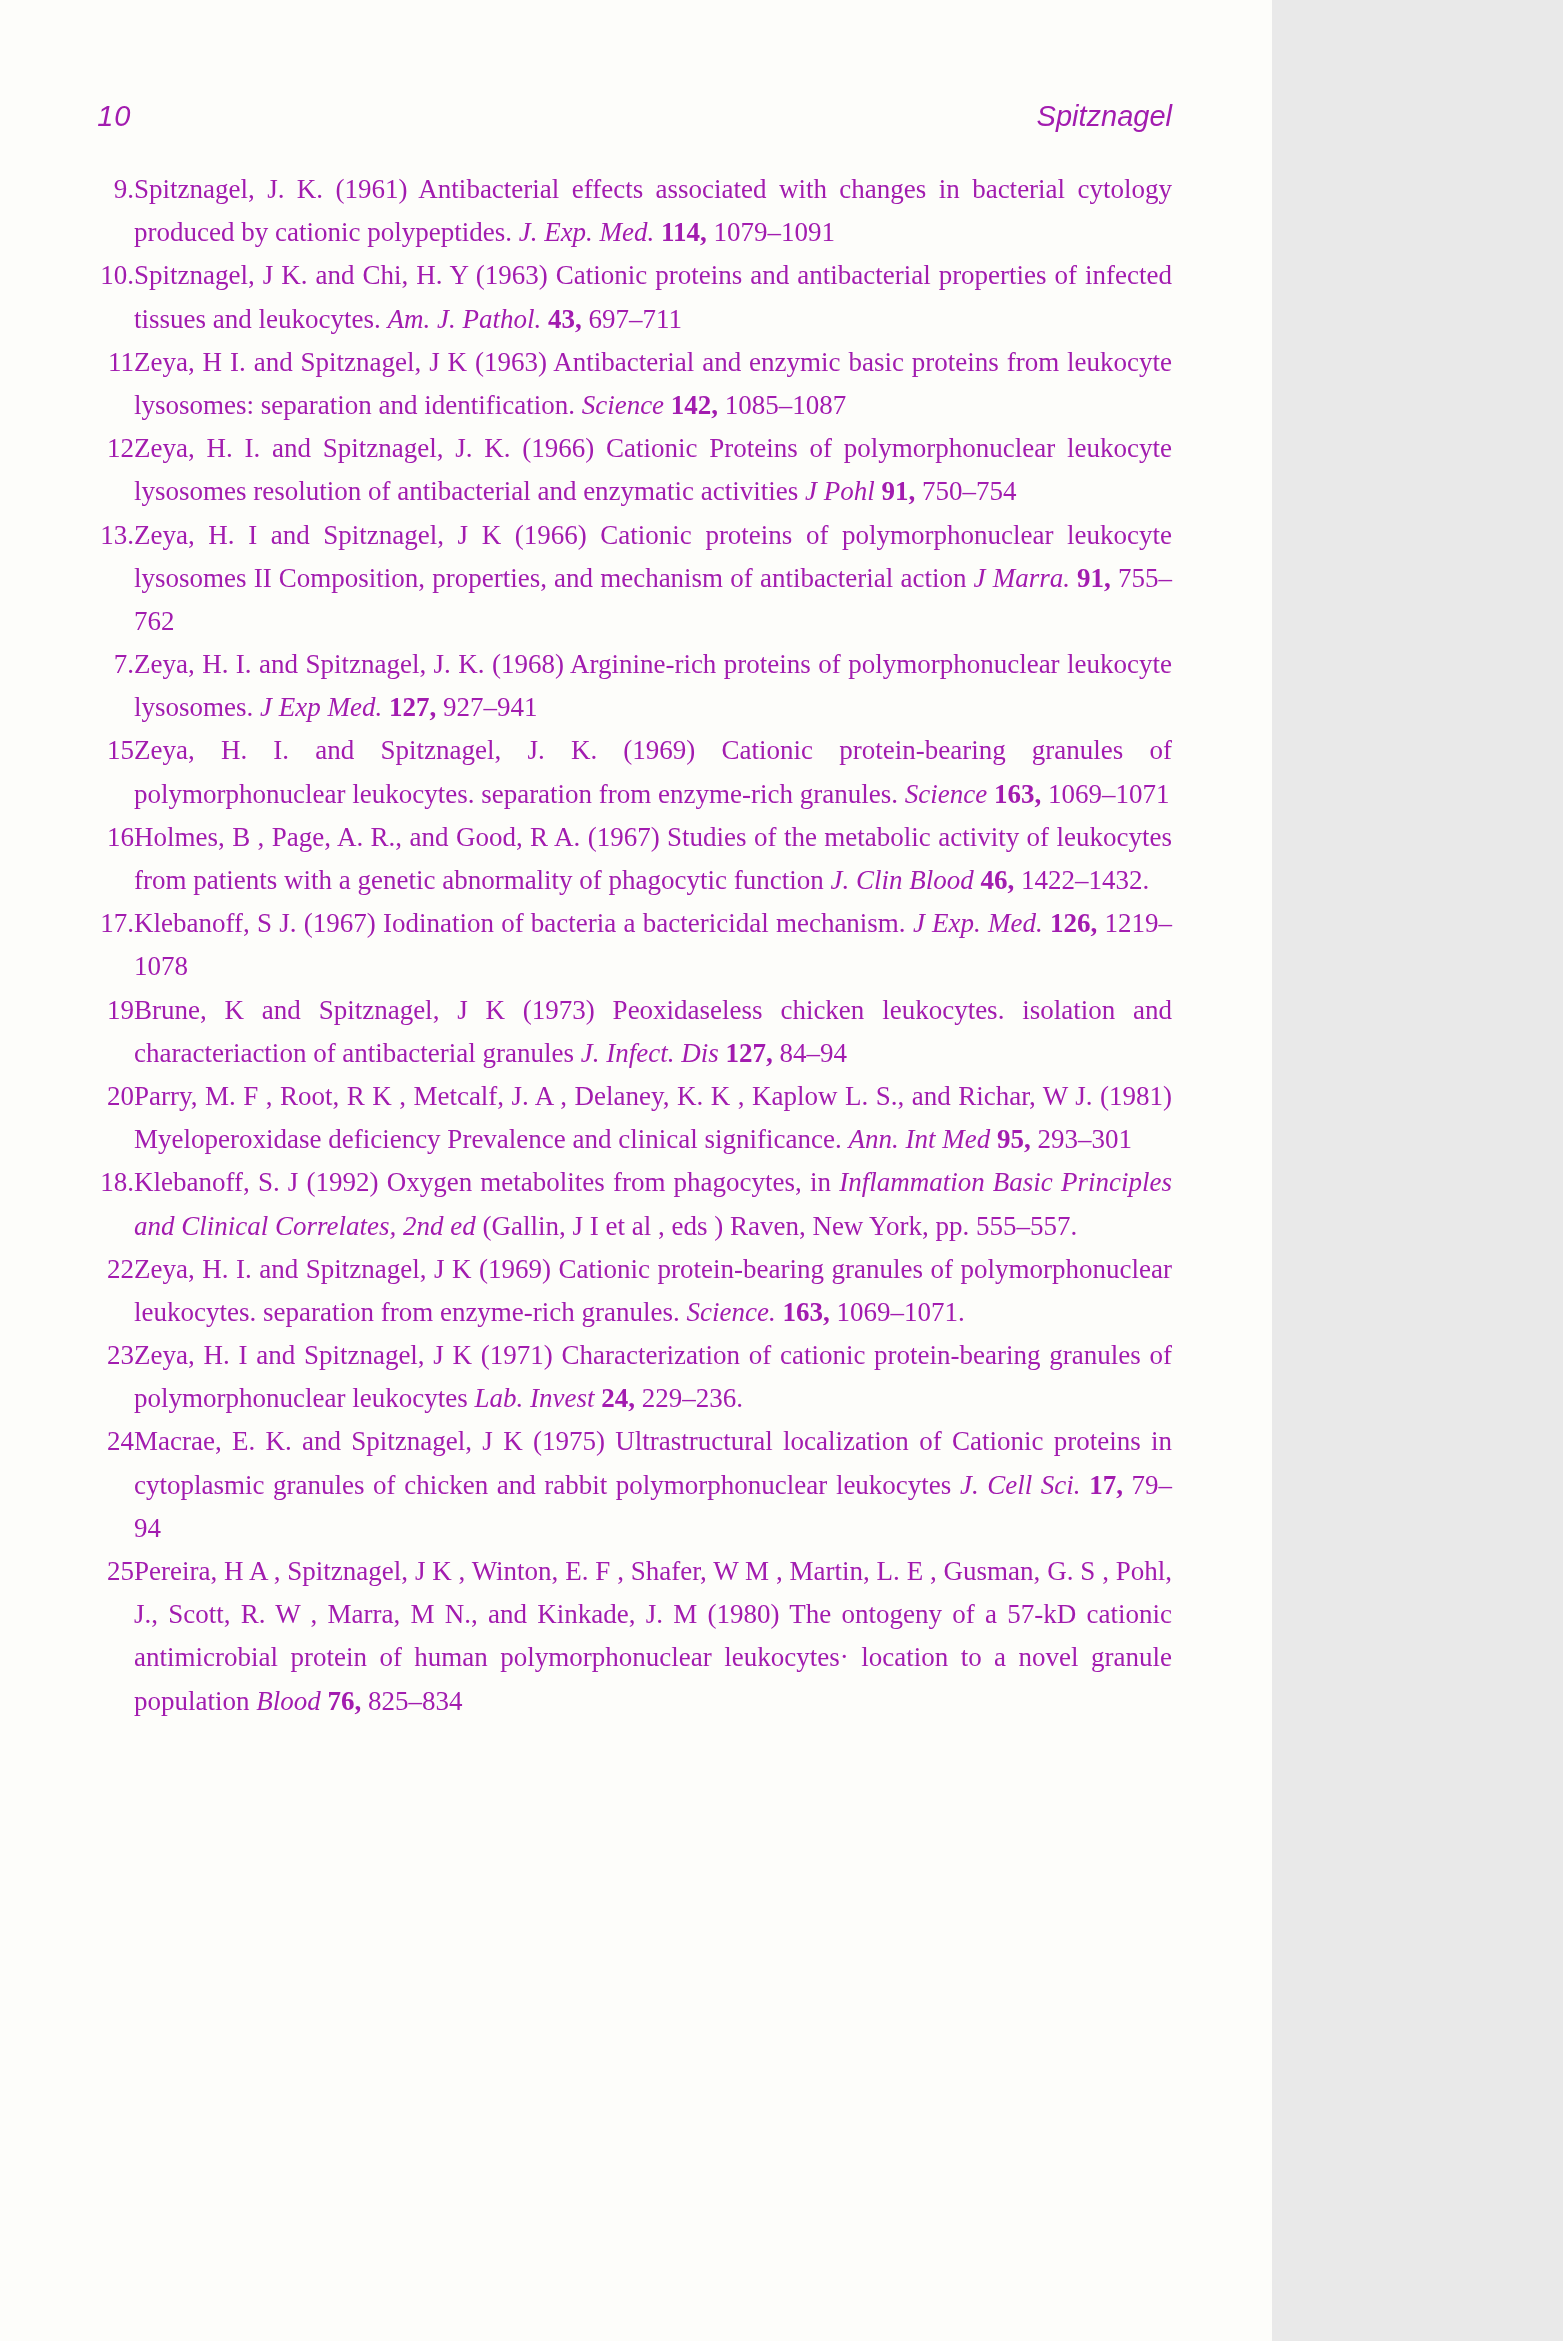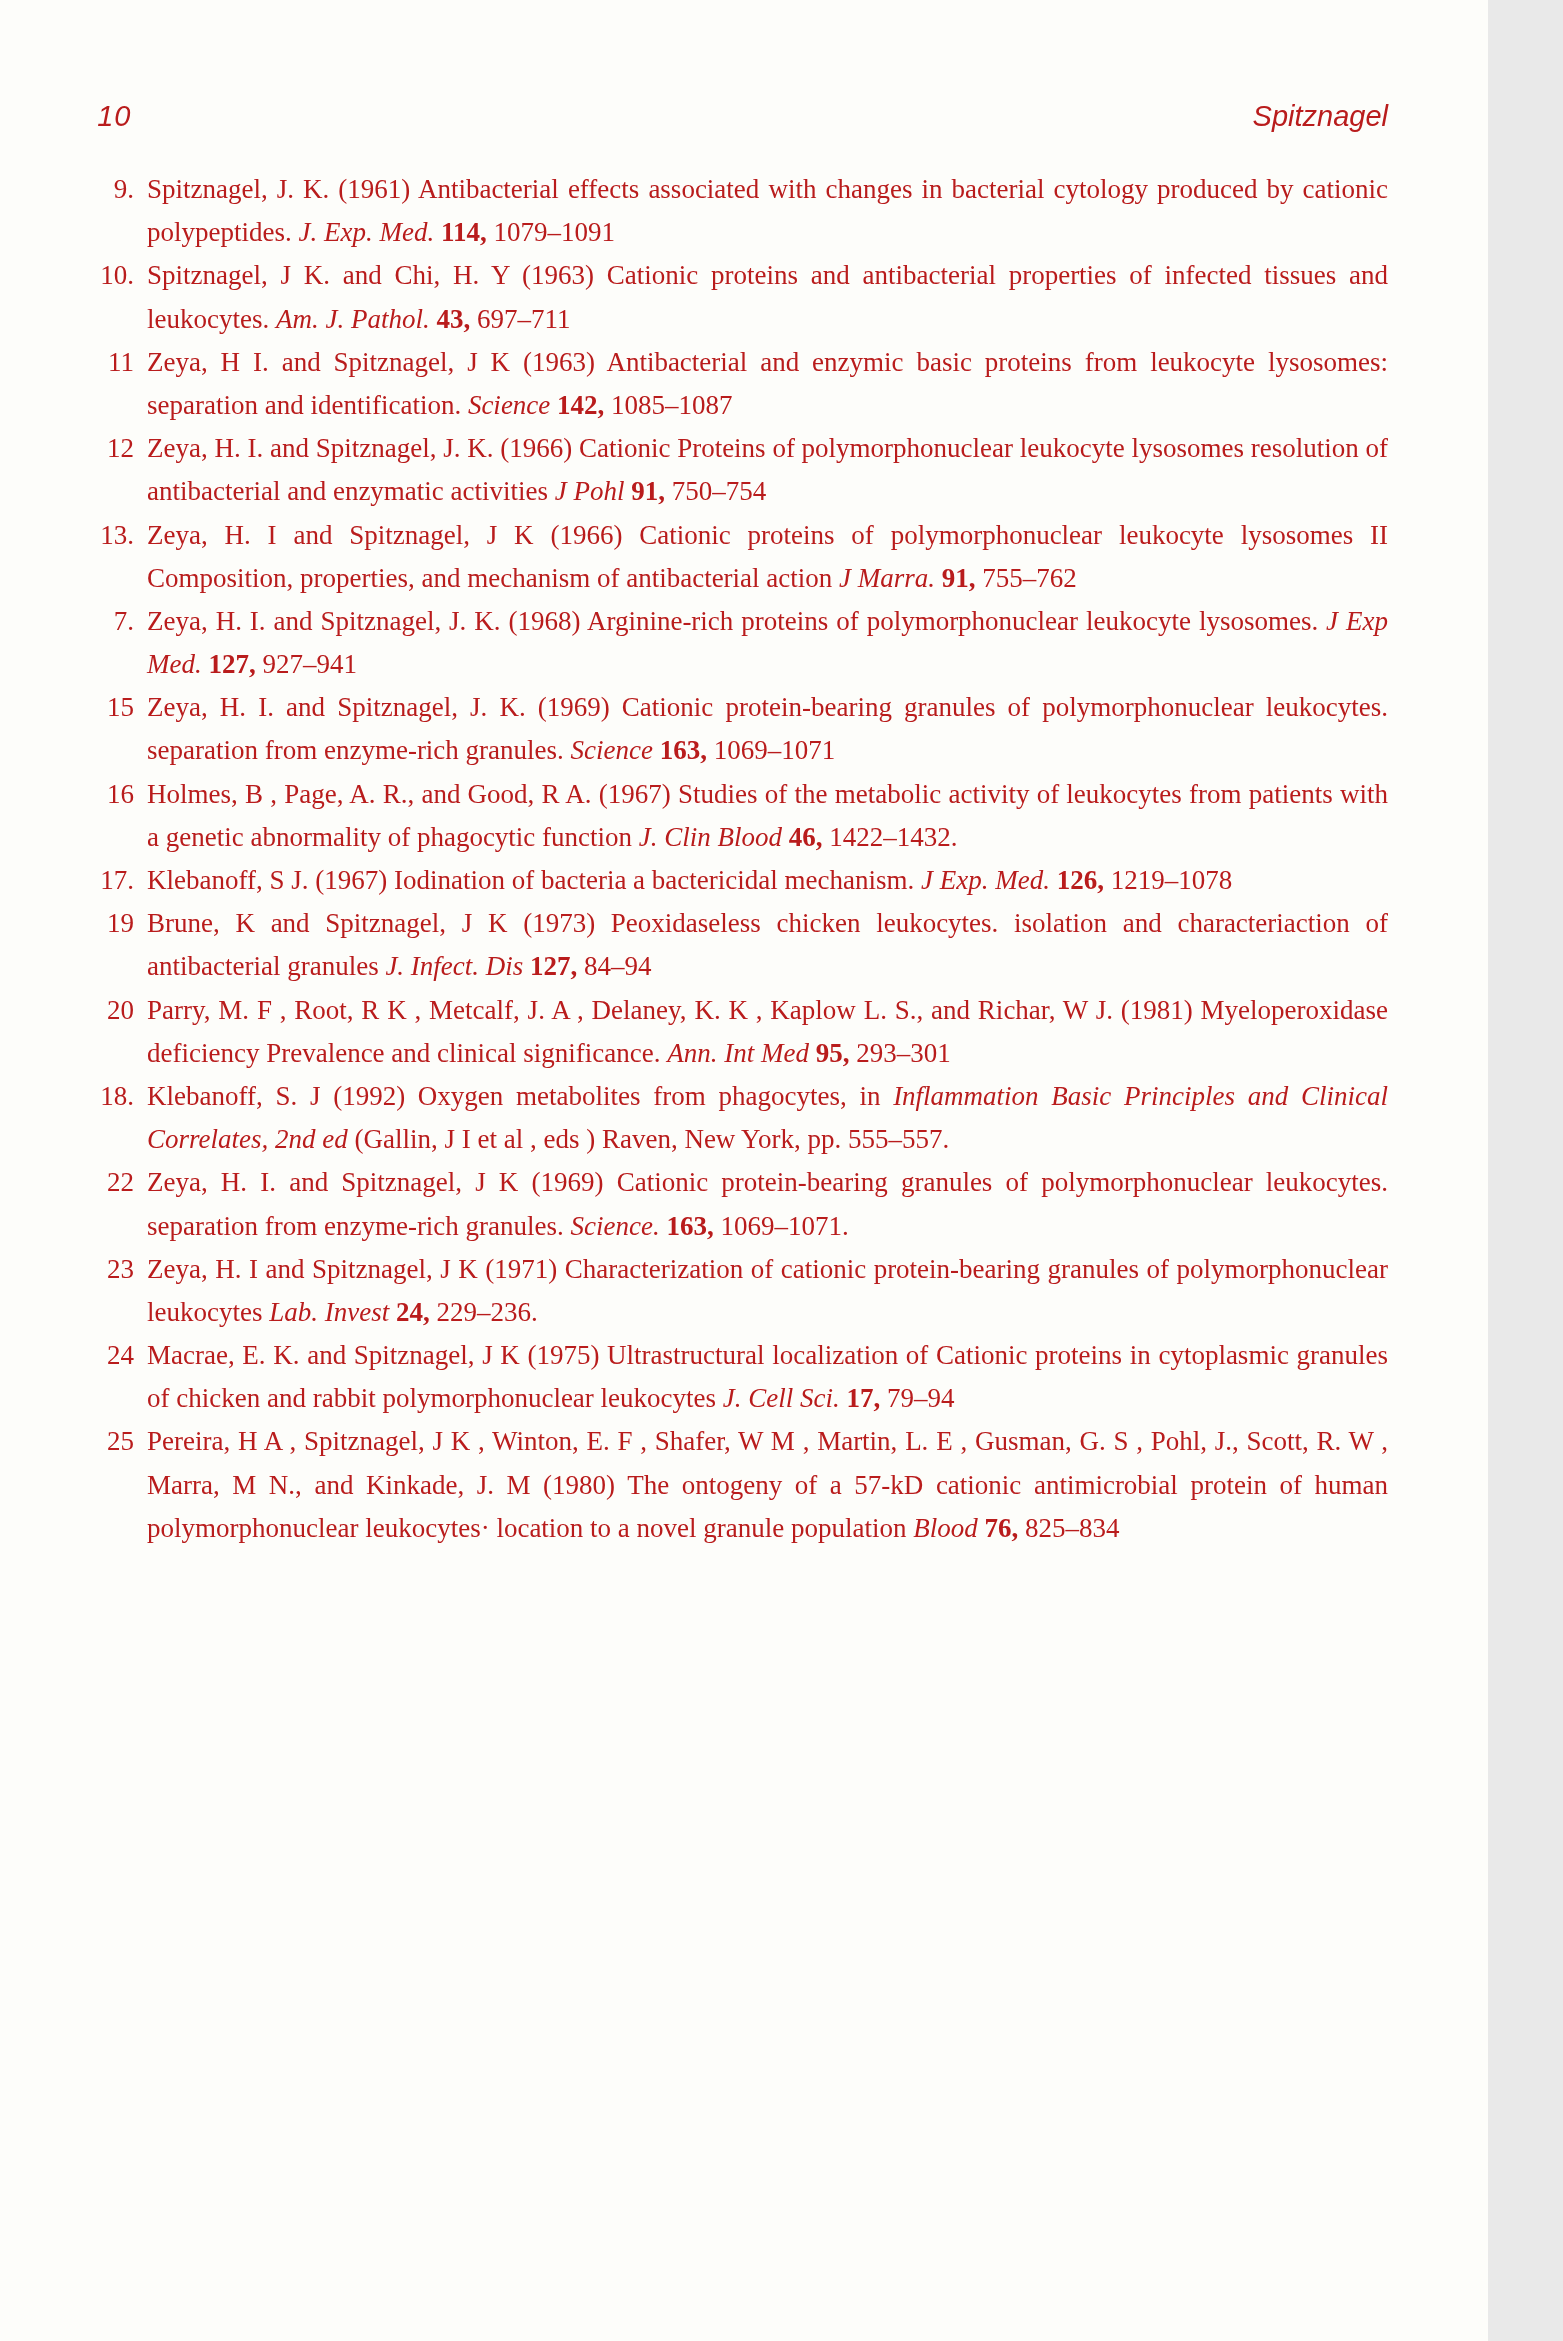--- a/index.html
+++ b/index.html
@@ -1,21 +1,21 @@
 <!DOCTYPE html>
 <html style="font-size:14px"><head>
 <meta charset="utf-8">
 <style>
   * { margin:0; padding:0; box-sizing:border-box; }
   html, body { width:1564px; height:2342px; }
   body { background:#e9e9e9; font-family:"Liberation Serif", serif; }
   .page {
-    width:1488px; height:2342px;
+    width:1272px; height:2342px;
     background:#fdfdfa;
-    color:#b91c1c;
+    color:#a21caf;
     padding:100px 100px 52px 92px;
   }
   .running-header {
     display:flex;
     justify-content:space-between;
     align-items:baseline;
     font-family:"Liberation Sans", sans-serif;
     font-style:italic;
     font-size:29px;
     margin-bottom:35px;
@@ -28,21 +28,21 @@
     line-height:1.6;
   }
   .ref { display:flex; }
   .ref-num {
     flex:0 0 42px;
     text-align:right;
     white-space:nowrap;
   }
   .ref-text {
     flex:1;
-    margin-left:13px;
+    margin-left:0;
     text-align:justify;
   }
   .it { font-style:italic; }
   .bd { font-weight:bold; }
 </style>
 </head>
 <body>
 
 <div class="page">
   <header class="running-header">

